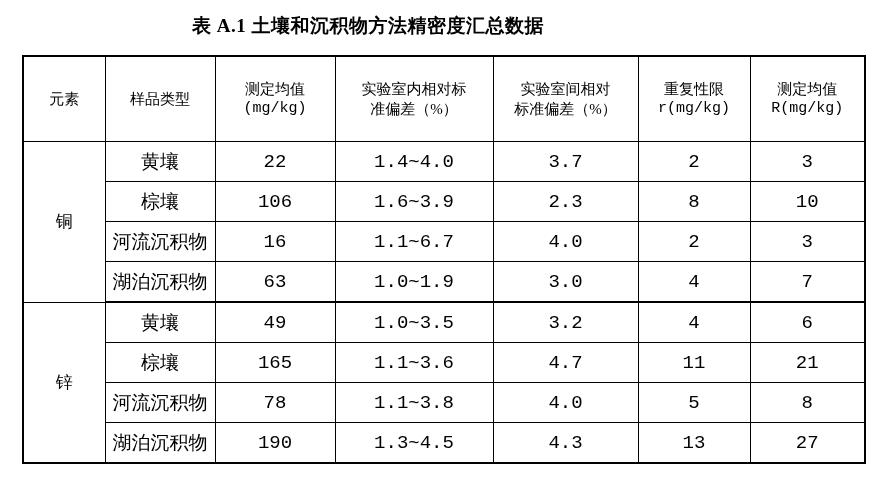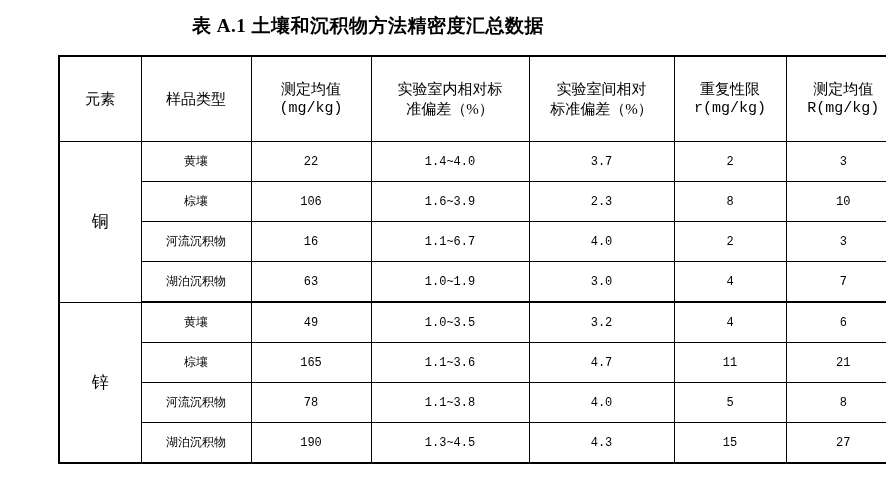--- a/index.html
+++ b/index.html
@@ -25,21 +25,20 @@
     font-size: 19px;
     font-weight: bold;
     letter-spacing: 0.5px;
     padding-top: 13px;
     padding-bottom: 16px;
     font-family: "Liberation Serif", "DejaVu Serif", serif;
   }
   .table-wrap {
     padding: 0 22px;
     box-sizing: border-box;
-    margin-left: 36px;
   }
   table.data {
     width: 842px;
     border-collapse: collapse;
     table-layout: fixed;
     font-size: 15px;
   }
   table.data col.c0 { width: 82px; }
   table.data col.c1 { width: 110px; }
   table.data col.c2 { width: 120px; }
@@ -63,21 +62,21 @@
     height: 84px;
     line-height: 1.35;
     font-size: 15px;
     padding: 2px 4px;
   }
   thead tr th {
     border-bottom: 2px solid #000;
   }
   tbody td {
     height: 39px;
-    font-size: 12px;
+    font-size: 19px;
   }
   td.elem {
     font-size: 17px;
   }
   tr.group-end td {
     border-bottom: 2px solid #000;
   }
   .hdr-line { display: block; }
   .num { font-family: Liberation Mono, monospace; }
 </style>
@@ -188,20 +187,20 @@
           <td class="num">1.1~3.8</td>
           <td class="num">4.0</td>
           <td class="num">5</td>
           <td class="num">8</td>
         </tr>
         <tr>
           <td>湖泊沉积物</td>
           <td class="num">190</td>
           <td class="num">1.3~4.5</td>
           <td class="num">4.3</td>
-          <td class="num">15</td>
+          <td class="num">13</td>
           <td class="num">27</td>
         </tr>
       </tbody>
     </table>
   </div>
 
 </div>
 
 </body></html>

